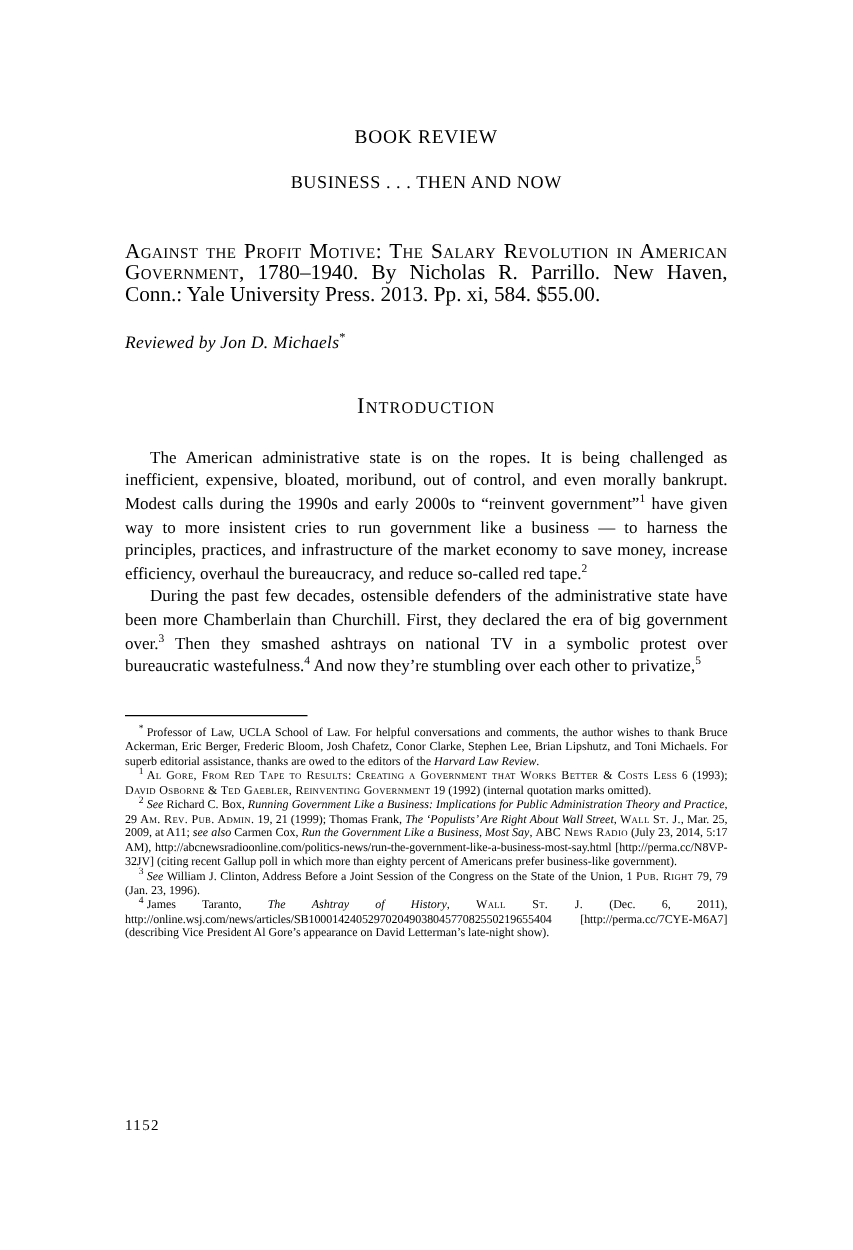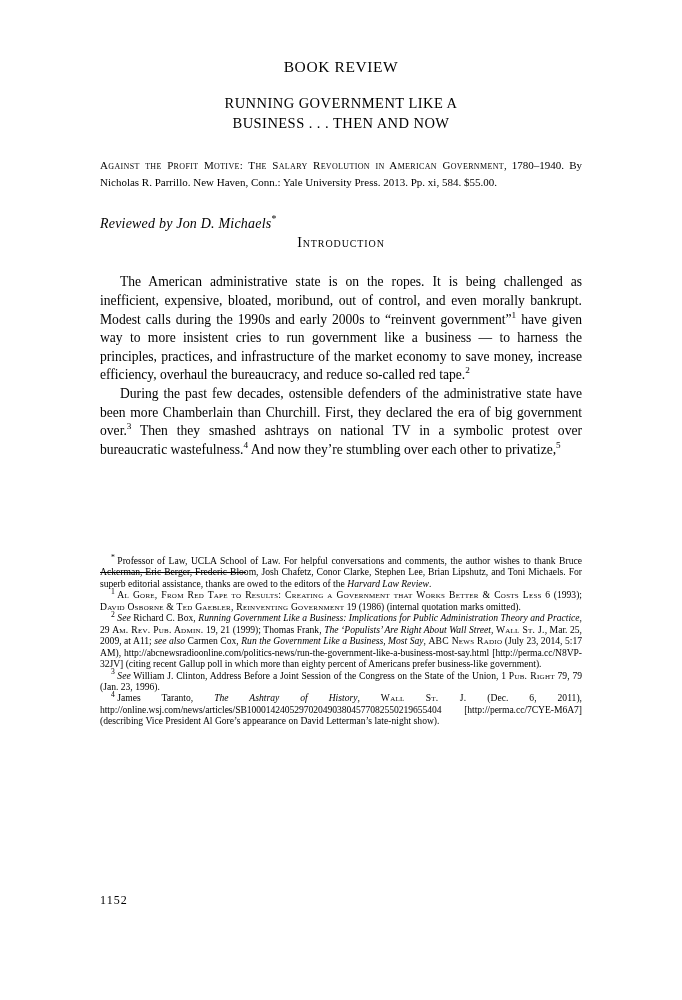--- a/index.html
+++ b/index.html
@@ -20,35 +20,35 @@
     left: 100px;
     top: 0;
     width: 482px;
     height: 1000px;
   }
   
   .book-review-label {
     text-align: center;
     font-size: 15.5px;
     letter-spacing: 0.6px;
-    margin-top: 58px;
+    margin-top: 101px;
     font-variant: small-caps;
   }
   .article-title {
     text-align: center;
     font-size: 14.5px;
     letter-spacing: 0.45px;
     line-height: 20px;
     margin-top: 17px;
   }
   .article-title .line2 { display: block; }
   
   .book-citation {
-    margin-top: 24px;
-    font-size: 11px;
+    margin-top: 36px;
+    font-size: 17px;
     line-height: 17.4px;
     text-align: justify;
     text-align-last: left;
     hyphens: none;
   }
   .sc {
     font-variant: small-caps;
     letter-spacing: 0.35px;
   }
   
@@ -56,24 +56,24 @@
     text-align: left;
     font-style: italic;
     font-size: 14px;
     margin-top: 21px;
     letter-spacing: 0.2px;
   }
   .byline sup { font-style: normal; font-size: 70%; vertical-align: super; }
   
   .section-heading {
     text-align: center;
-    font-size: 14px;
+    font-size: 18px;
     font-variant: small-caps;
     letter-spacing: 0.9px;
-    margin-top: 4px;
+    margin-top: 30px;
   }
   
   .body-text {
     margin-top: 22px;
     font-size: 13.6px;
     line-height: 18.6px;
     text-align: justify;
   }
   .body-text p {
     margin: 0;
@@ -90,21 +90,21 @@
     left: 0;
     top: 572px;
     width: 146px;
     height: 1px;
     background: #000000;
   }
   
   .footnotes {
     position: absolute;
     left: 0;
-    top: 555px;
+    top: 581px;
     width: 482px;
     font-size: 9.6px;
     line-height: 11.45px;
     text-align: justify;
   }
   .footnotes p {
     margin: 0;
     text-indent: 11px;
   }
   .footnotes sup {
@@ -129,42 +129,41 @@
   }
 </style>
 </head>
 <body>
 
 <div class="page">
 
   <div class="book-review-label">BOOK REVIEW</div>
 
   <div class="article-title">
-    <span>RUNNING GOVERNMENT LIKE A</span>
     <span class="line2">BUSINESS . . . THEN AND NOW</span>
   </div>
 
   <div class="book-citation"><span class="sc">Against the Profit Motive: The Salary Revolution in American Government</span><span>, 1780–1940.  By Nicholas R. Parrillo.  New Haven, Conn.: Yale University Press.  2013.  Pp. xi, 584.  $55.00.</span></div>
 
   <div class="byline"><span>Reviewed by Jon D. Michaels</span><sup>*</sup></div>
 
   <div class="section-heading">Introduction</div>
 
   <div class="body-text">
     <p><span>The American administrative state is on the ropes.  It is being challenged as inefficient, expensive, bloated, moribund, out of control, and even morally bankrupt.  Modest calls during the 1990s and early 2000s to “reinvent government”</span><sup>1</sup><span> have given way to more insistent cries to run government like a business — to harness the principles, practices, and infrastructure of the market economy to save money, increase efficiency, overhaul the bureaucracy, and reduce so-called red tape.</span><sup>2</sup></p>
     <p><span>During the past few decades, ostensible defenders of the administrative state have been more Chamberlain than Churchill.  First, they declared the era of big government over.</span><sup>3</sup><span>  Then they smashed ashtrays on national TV in a symbolic protest over bureaucratic wastefulness.</span><sup>4</sup><span>  And now they’re stumbling over each other to privatize,</span><sup>5</sup></p>
   </div>
 
   <div class="footnote-rule"></div>
 
   <div class="footnotes">
 
     <p><sup>*</sup><span>Professor of Law, UCLA School of Law.  For helpful conversations and comments, the author wishes to thank Bruce Ackerman, Eric Berger, Frederic Bloom, Josh Chafetz, Conor Clarke, Stephen Lee, Brian Lipshutz, and Toni Michaels.  For superb editorial assistance, thanks are owed to the editors of the </span><i>Harvard Law Review</i><span>.</span></p>
 
-    <p><sup>1</sup><span class="fsc">Al Gore, From Red Tape to Results: Creating a Government that Works Better &amp; Costs Less</span><span> 6 (1993); </span><span class="fsc">David Osborne &amp; Ted Gaebler, Reinventing Government</span><span> 19 (1986) (internal quotation marks omitted).</span></p>
+    <p><sup>1</sup><span class="fsc">Al Gore, From Red Tape to Results: Creating a Government that Works Better &amp; Costs Less</span><span> 6 (1993); </span><span class="fsc">David Osborne &amp; Ted Gaebler, Reinventing Government</span><span> 19 (1992) (internal quotation marks omitted).</span></p>
 
     <p><sup>2</sup><i>See</i><span> Richard C. Box, </span><i>Running Government Like a Business: Implications for Public Administration Theory and Practice</i><span>, 29 </span><span class="fsc">Am. Rev. Pub. Admin.</span><span> 19, 21 (1999); Thomas Frank, </span><i>The ‘Populists’ Are Right About Wall Street</i><span>, </span><span class="fsc">Wall St. J.</span><span>, Mar. 25, 2009, at A11; </span><i>see also</i><span> Carmen Cox, </span><i>Run the Government Like a Business, Most Say</i><span>, </span><span class="fsc">ABC News Radio</span><span> (July 23, 2014, 5:17 AM), </span><span class="url">http://abcnewsradioonline.com/politics-news/run-the-government-like-a-business-most-say.html</span><span>  [</span><span class="url">http://perma.cc/N8VP-32JV</span><span>] (citing recent Gallup poll in which more than eighty percent of Americans prefer business-like government).</span></p>
 
     <p><sup>3</sup><i>See</i><span> William J. Clinton, Address Before a Joint Session of the Congress on the State of the Union, 1 </span><span class="fsc">Pub. Right</span><span> 79, 79 (Jan. 23, 1996).</span></p>
 
     <p><sup>4</sup><span>James Taranto, </span><i>The Ashtray of History</i><span>, </span><span class="fsc">Wall St. J.</span><span> (Dec. 6, 2011), </span><span class="url">http://online.wsj.com/news/articles/SB10001424052970204903804577082550219655404</span><span> [</span><span class="url">http://perma.cc/7CYE-M6A7</span><span>] (describing Vice President Al Gore’s appearance on David Letterman’s late-night show).</span></p>
 
 
   </div>
 

